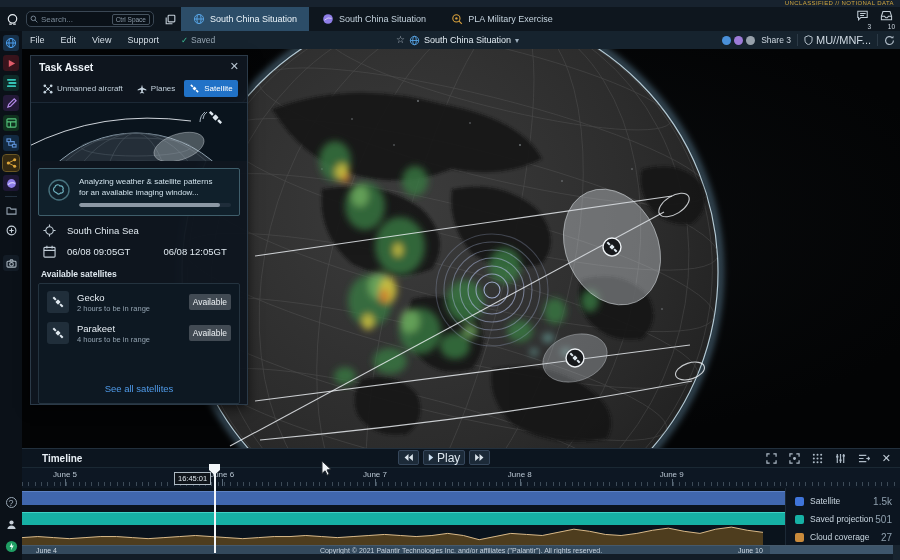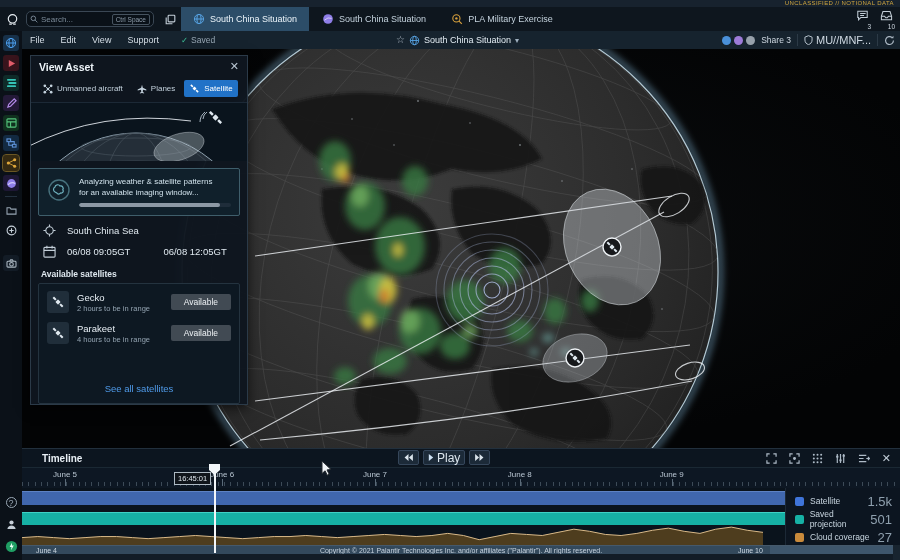--- a/index.html
+++ b/index.html
@@ -68,21 +68,21 @@
   .prog { margin-top:5px; height:4px; border-radius:2px; background:#1f2d3a; overflow:hidden; }
   .prog > i { display:block; height:100%; width:93%; background:#8c98a4; border-radius:2px; }
   .p-row { display:flex; align-items:center; gap:11px; padding:8px 7px 0 12px; font-size:9.5px; color:#dfe8ef; }
   .p-row .dt2 { margin-left:22px; }
   .p-label { padding:11px 7px 4px 10px; font-size:8.5px; font-weight:bold; color:#dfe8ef; }
   .p-satbox { margin:0 7px; border:1px solid #24333f; background:#0d1822; border-radius:2px; padding:7px 8px 4px 8px; }
   .sat-row { display:flex; align-items:center; gap:8px; margin-bottom:9px; }
   .sat-ic { width:22px; height:22px; border-radius:3px; background:#202e3a; display:flex; align-items:center; justify-content:center; }
   .sat-nm { font-size:9.5px; color:#e8eff5; }
   .sat-eta { font-size:7.5px; color:#93a3b1; margin-top:1px; }
-  .avail-btn { margin-left:auto; background:#414a53; color:#eef2f5; font-size:8.5px; border:none; border-radius:2px; padding:3px 13px; font-family:inherit; }
+  .avail-btn { margin-left:auto; background:#414a53; color:#eef2f5; font-size:8.5px; border:none; border-radius:2px; padding:3px 4px; font-family:inherit; }
   .see-all { text-align:center; font-size:9.5px; color:#4f9ae8; padding:3px 0 5px 0;margin-top:36px; }
   .choose-btn { margin:9px 7px 8px 7px; border:1px solid #2f4254; background:#0f1b26; border-radius:2px; height:21px;
                 display:flex; align-items:center; justify-content:center; gap:6px; font-size:10px; color:#4f9ae8; }
 
   
   .timeline { position:absolute; left:22px; top:448px; width:878px; height:97px; background:#0c151f; border-top:1px solid #22303d; }
   .tl-head { position:relative; height:18px; display:flex; align-items:center; }
   .tl-title { font-size:10px; font-weight:bold; color:#e8eff5; padding-left:20px; }
   .tl-controls { position:absolute; left:376px; top:1px; display:flex; gap:4px; }
   .tbtn { height:15px; background:#1c2a38; border:1px solid #35465a; border-radius:2px; display:flex; align-items:center; justify-content:center; padding:0 4px; gap:3px; }
@@ -93,21 +93,21 @@
   .ruler-ticks i { position:absolute; bottom:2px; width:1px; height:4px; background:#3c4a57; }
   .ruler-ticks i.major { height:7px; background:#5a6a78; }
   .tl-chart { position:relative; height:58px; background:#0a131c; overflow:hidden; }
   .band-blue { position:absolute; left:0; top:3px; width:100%; height:14px; background:#4067ae; border-top:1px solid #5d82c4; }
   .band-teal { position:absolute; left:0; top:24px; width:100%; height:13px; background:#16b1a5; border-top:1px solid #3fd2c6; }
   .cloud-svg { position:absolute; left:0; bottom:0; width:741px; height:21px; }
   .tl-legend { position:absolute; right:0; top:0; width:115px; height:58px; background:#0c1520; border-left:1px solid #1c2936; padding:4px 8px 0 9px; }
   .lg-row { display:flex; align-items:center; height:18px; }
   .chip { width:9px; height:9px; border-radius:2px; }
   .lg-lbl { font-size:8.5px; color:#c9d6e0; margin-left:6px; }
-  .lg-val { margin-left:auto; font-size:13px; color:#8fa0ae; }
+  .lg-val { margin-left:auto; font-size:10px; color:#8fa0ae; }
 
   
   .ph-line { position:absolute; left:214px; top:466px; width:2px; height:87px; background:#f2f6f9; z-index:8; }
   .ph-handle { position:absolute; left:209px; top:464px; width:11px; height:11px; background:#f2f6f9; z-index:9;
                clip-path:polygon(0 0,100% 0,100% 55%,50% 100%,0 55%); }
   .ph-tip { position:absolute; left:174px; top:472px; z-index:9; background:#10151b; border:1px solid #aebac4; color:#dbe3ea;
             font-size:7.5px; padding:1px 3px; white-space:nowrap; }
 
   
   .overview { position:absolute; left:22px; top:545px; width:878px; height:9px; background:#33495c; border-top:1px solid #45596b; font-size:7px; color:#cdd8e2; }
@@ -469,21 +469,21 @@
       </g>
       <g>
         <circle cx="553" cy="309" r="9" fill="#17191c" stroke="#eef2f5" stroke-width="1.4"></circle>
         <use href="#sat-sym" x="546" y="302" width="14" height="14" fill="#eef2f5"></use>
       </g>
     </svg>
   </div>
 
   <div class="panel">
     <div class="p-head">
-      <span class="p-title">View Asset</span>
+      <span class="p-title">Task Asset</span>
       <span class="p-close">✕</span>
     </div>
     <div class="p-tabs">
       <span class="p-tab">
         <svg width="10" height="10" viewBox="0 0 12 12">
             <g fill="#c3d1dc">
               <circle cx="2.2" cy="2.2" r="1.6"></circle>
               <circle cx="9.8" cy="2.2" r="1.6"></circle>
               <circle cx="2.2" cy="9.8" r="1.6"></circle>
               <circle cx="9.8" cy="9.8" r="1.6"></circle>

